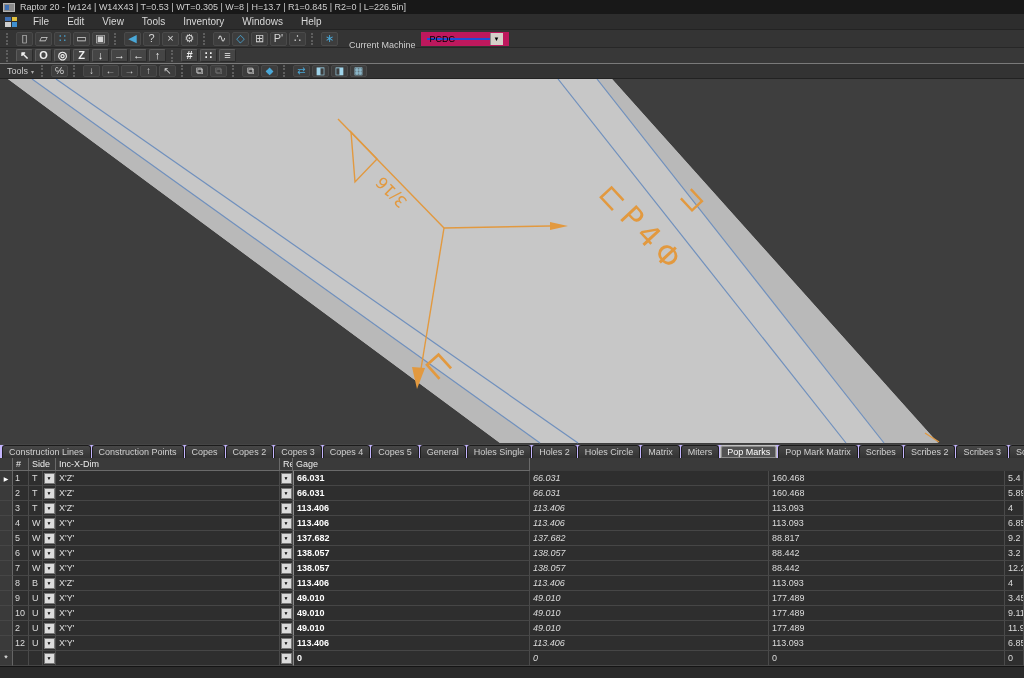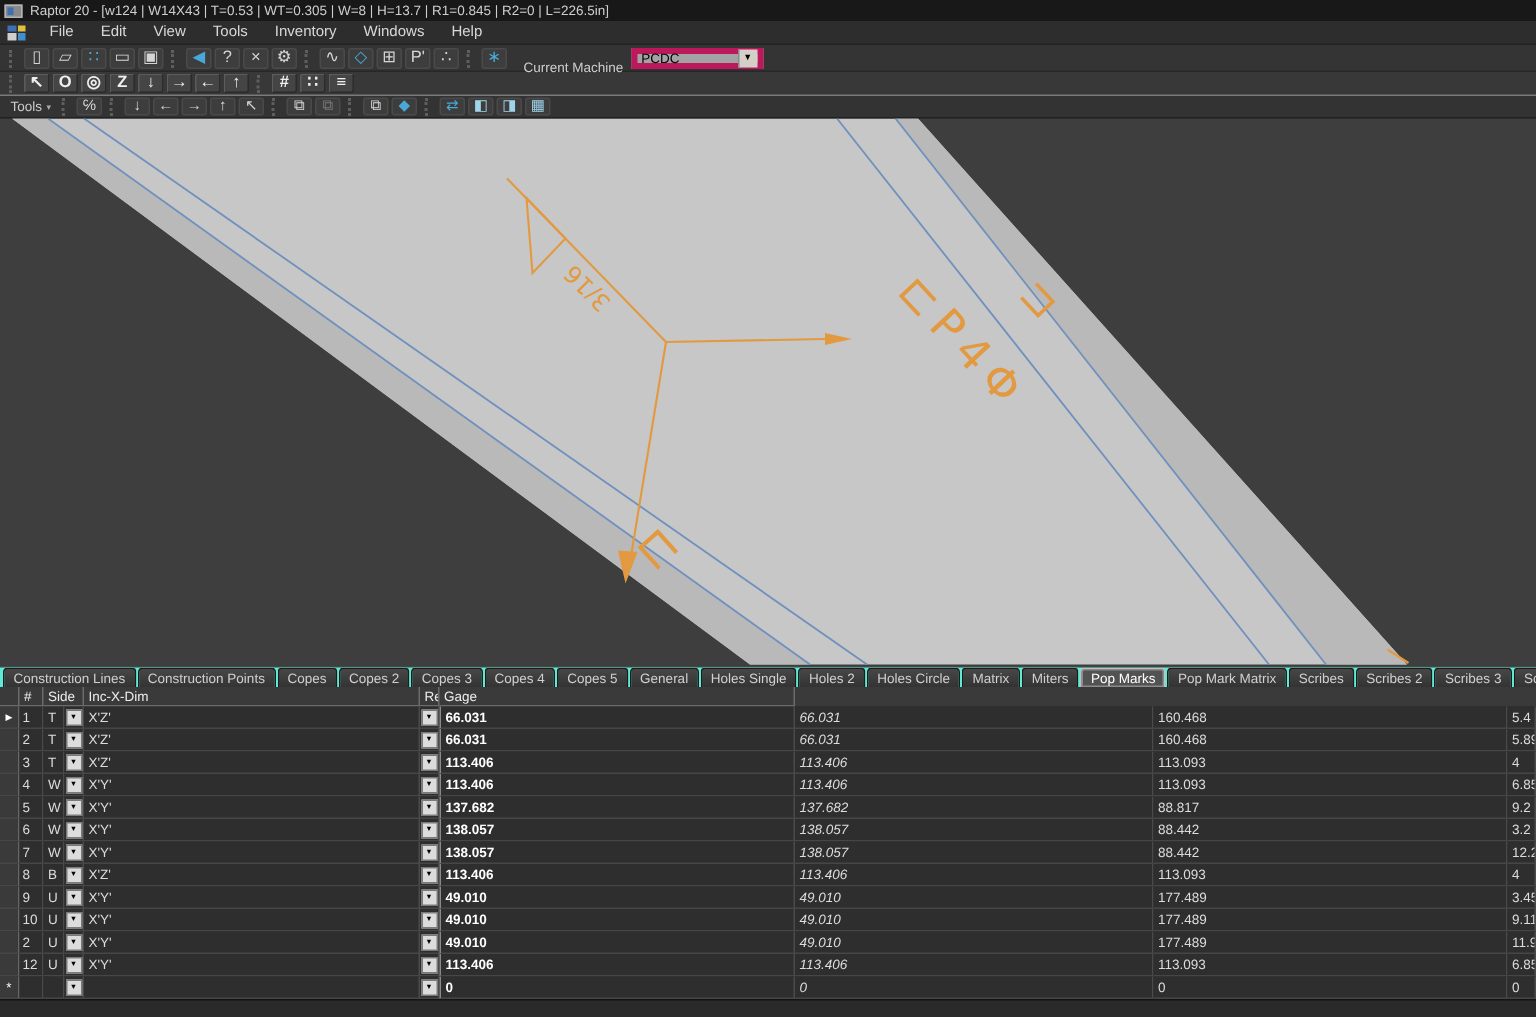--- a/index.html
+++ b/index.html
@@ -24,30 +24,30 @@
   .toolbar { display:flex; align-items:center; background:#343434; padding-left:2px; }
   #toolbar1 { height:18px; border-bottom:1px solid #272727; }
   #toolbar2 { height:16px; background:#383838; border-bottom:1px solid #7a7a7a; }
   #toolbar3 { height:15px; background:#333333; border-bottom:1px solid #222; }
   .tbtn { min-width:17px; height:14px; margin:0 1px; display:inline-flex; align-items:center; justify-content:center;
           font-size:11px; line-height:1; color:#d5d5d5; background:#3d3d3d; border:1px solid #4a4a4a; border-radius:2px; padding:0 1px; }
   #toolbar2 .tbtn { background:#454545; border-color:#5c5c5c #2b2b2b #2b2b2b #5c5c5c; font-weight:bold; color:#efefef; height:13px; }
   #toolbar3 .tbtn { height:12px; font-size:10px; }
   .grip { width:5px; height:12px; border-left:2px dotted #5e5e5e; margin:0 4px; }
   .cm-label { font-size:9px; color:#cfcfcf; margin:12px 5px 0 10px; white-space:nowrap; }
-  .combo { display:flex; align-items:center; width:88px; height:14px; background:#a3a3a3; border:4px solid #be185d; font-size:9px; color:#000; padding-left:3px; }
+  .combo { display:flex; align-items:center; width:88px; height:14px; background:#1d4ed8; border:6px solid #be185d; font-size:9px; color:#000; padding-left:3px; }
   .combo .dd { margin-left:auto; width:13px; height:12px; background:#d4d0c8; border-left:1px solid #8a8a8a; display:flex; align-items:center; justify-content:center; font-size:6px; color:#000; }
   .tools-label { font-size:9px; color:#cccccc; padding:0 3px 0 5px; display:flex; align-items:center; gap:3px; }
   .tools-label .caret { font-size:6px; color:#aaa; }
 
   
   #viewport { display:block; }
 
   
-  .tabbar { height:14px; background:#5eead4; display:flex; align-items:flex-end; padding-left:2px; border-top:1px solid #454545; }
+  .tabbar { height:14px; background:#c4b5fd; display:flex; align-items:flex-end; padding-left:2px; border-top:1px solid #454545; }
   .tab { height:13px; line-height:12px; font-size:9px; color:#d0d0d0; background:linear-gradient(#474747,#333333);
          border:1px solid #1c1c1c; border-bottom:none; border-radius:3px 3px 0 0; padding:0 6px; margin-right:1px; white-space:nowrap; cursor:default; }
   .tab.selected { background:#525252; color:#ffffff; border-color:#c0c0c0; box-shadow:inset 0 0 0 1px #8a8a8a; }
 
   
   .tbl { background:#222222; }
   .thead, .trow { display:grid; grid-template-columns:13px 16px 14px 13px 224px 13px 237px 239px 236px 19px; width:1024px; }
   .thead { height:13px; background:#3a3a3a; font-size:9px; color:#ededed; }
   .hc { border-right:1px solid #6a6a6a; border-bottom:1px solid #6a6a6a; padding-left:3px; line-height:12px; white-space:nowrap; overflow:hidden; }
   .span2 { grid-column: span 2; }

